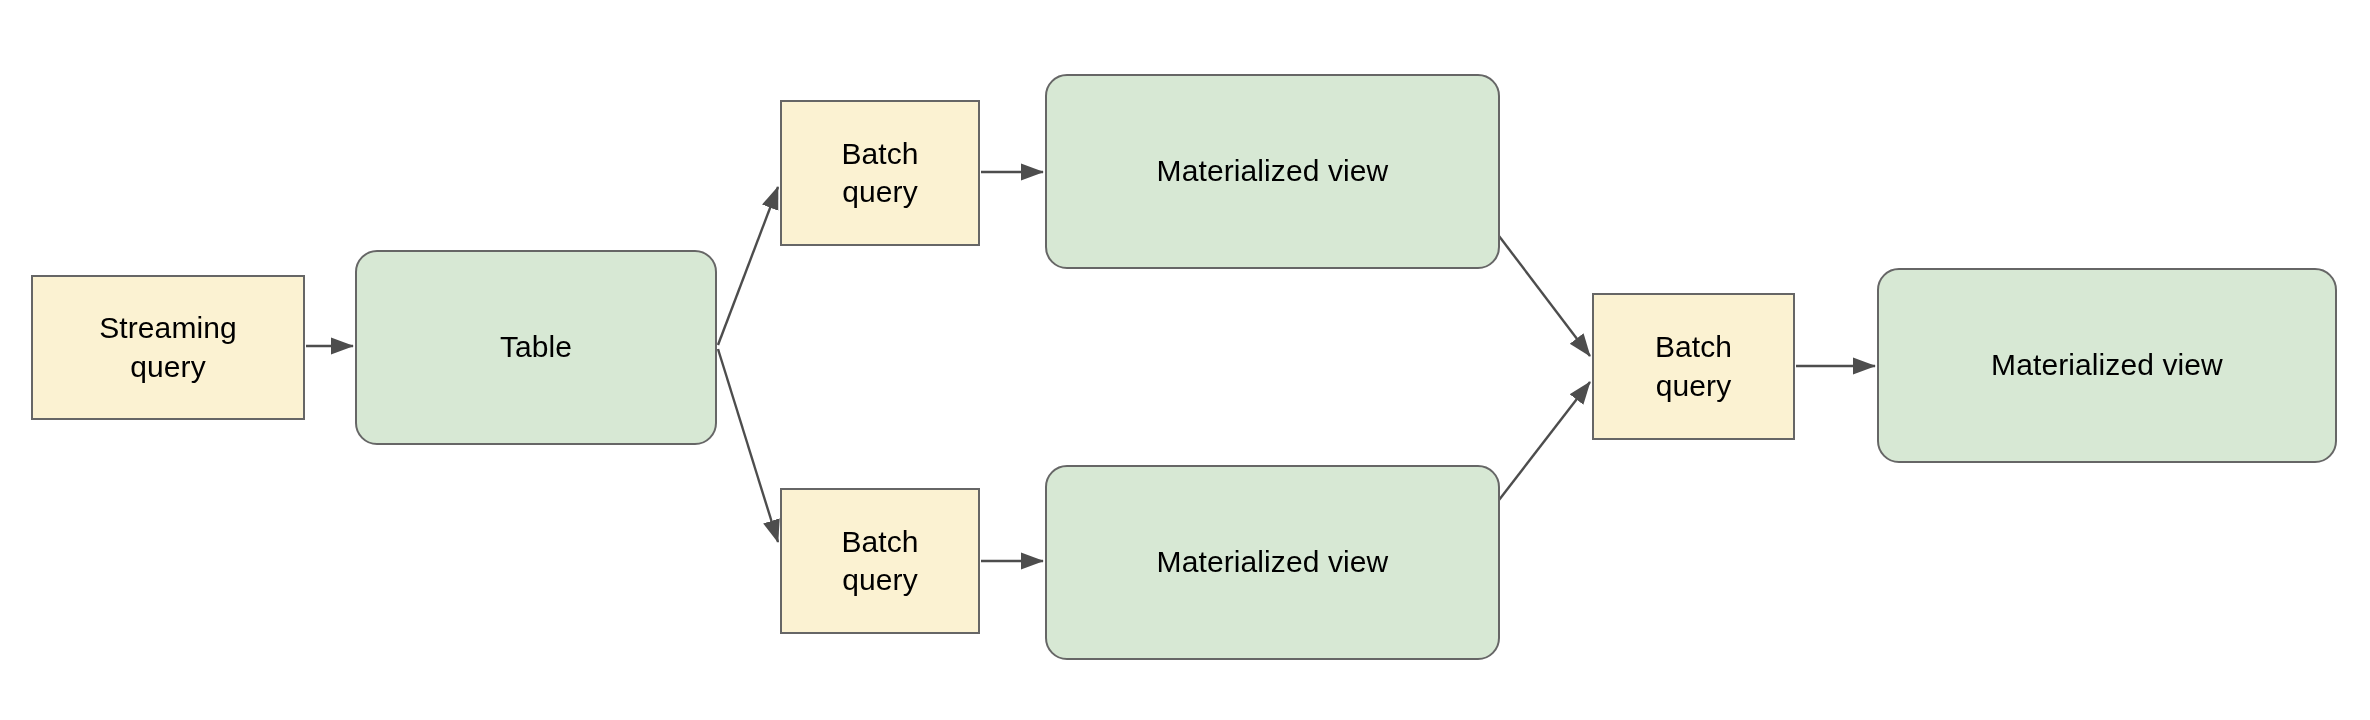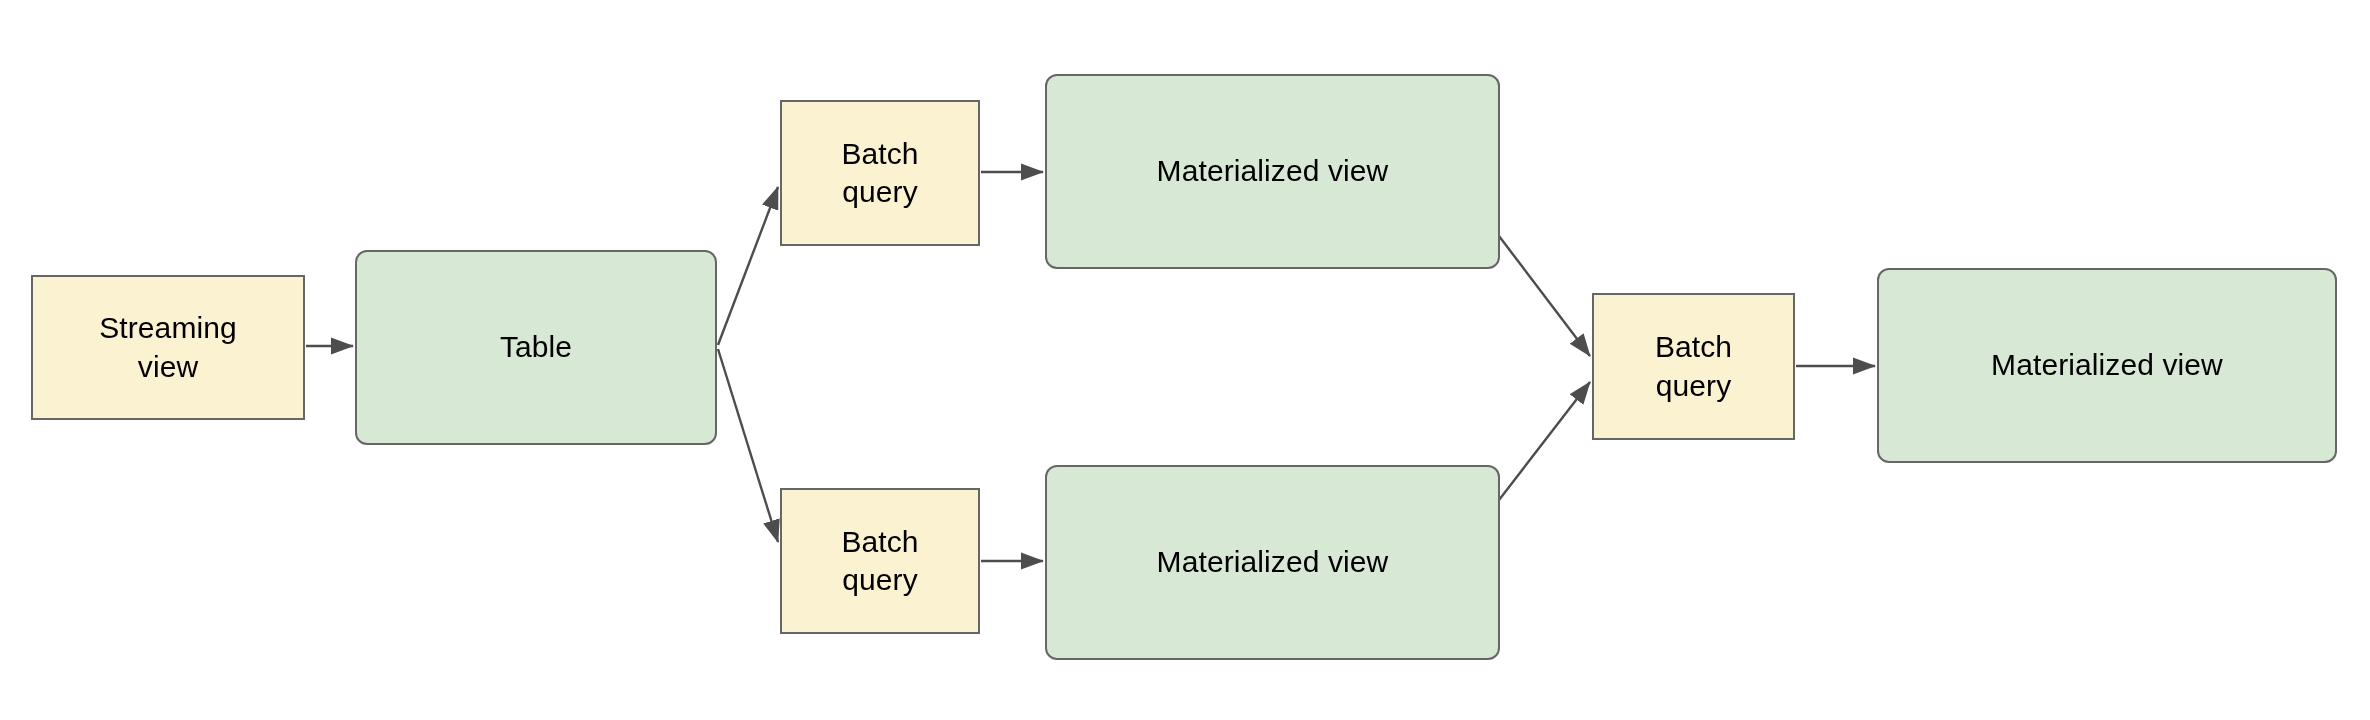--- a/index.html
+++ b/index.html
@@ -40,21 +40,21 @@
     letter-spacing: 0.1px;
     white-space: pre-line;
     border: 2px solid #666666;
   }
   .node-process {
     background: #fbf2d2;
     border-radius: 0;
   }
   .node-store {
     background: #d7e8d4;
-    border-radius: 12px;
+    border-radius: 22px;
   }
   .node-label {
     display: block;
     width: 100%;
     padding: 0 6px;
   }
 </style>
 </head>
 <body>
 
@@ -73,21 +73,21 @@
         <line x1="718" y1="349" x2="778" y2="542" marker-end="url(#arrowhead)" stroke="#4d4d4d"></line>
         <line x1="981" y1="561" x2="1043" y2="561" marker-end="url(#arrowhead)" stroke="#4d4d4d"></line>
         <line x1="1499" y1="236" x2="1590" y2="356" marker-end="url(#arrowhead)" stroke="#4d4d4d"></line>
         <line x1="1499" y1="500" x2="1590" y2="382" marker-end="url(#arrowhead)" stroke="#4d4d4d"></line>
         <line x1="1796" y1="366" x2="1875" y2="366" marker-end="url(#arrowhead)" stroke="#4d4d4d"></line>
       </g>
   </svg>
 
   <div class="node node-process" style="left: 31px; top: 275px; width: 274px; height: 145px; background: rgb(251, 242, 210); border-color: rgb(102, 102, 102); color: rgb(0, 0, 0); border-radius: 0px;">
     <span class="node-label">Streaming
-view</span>
+query</span>
   </div>
 
   <div class="node node-store" style="left: 355px; top: 250px; width: 362px; height: 195px; background: rgb(215, 232, 212); border-color: rgb(102, 102, 102); color: rgb(0, 0, 0); align-items: center;">
     <span class="node-label">Table</span>
   </div>
 
   <div class="node node-process" style="left: 780px; top: 100px; width: 200px; height: 146px; background: rgb(251, 242, 210); border-color: rgb(102, 102, 102); color: rgb(0, 0, 0); border-radius: 0px;">
     <span class="node-label">Batch
 query</span>
   </div>

